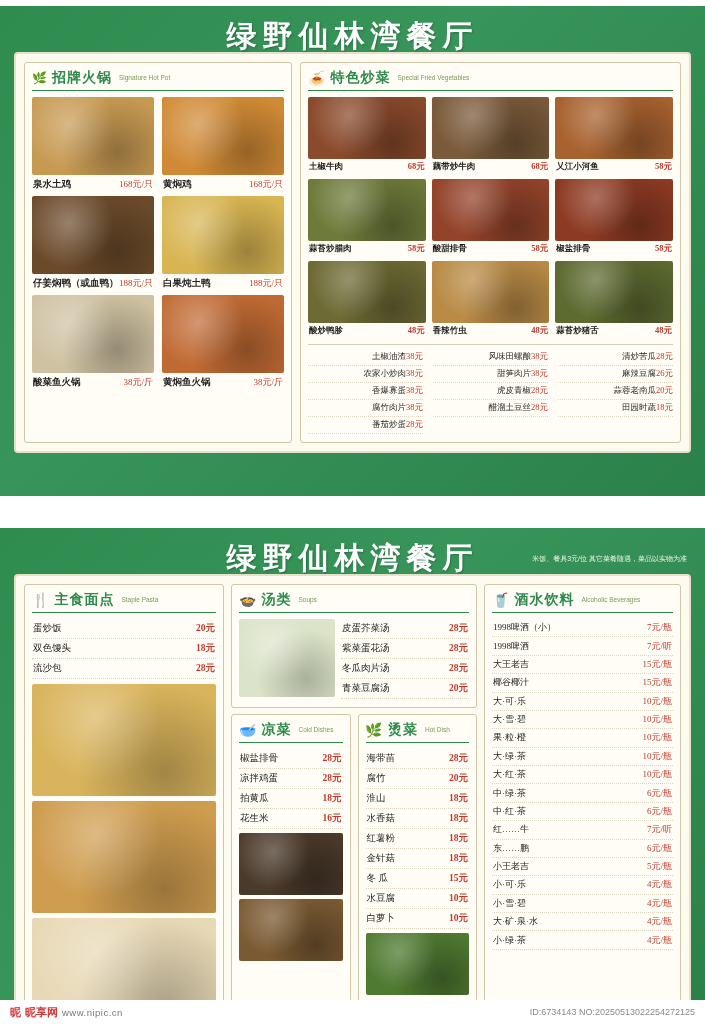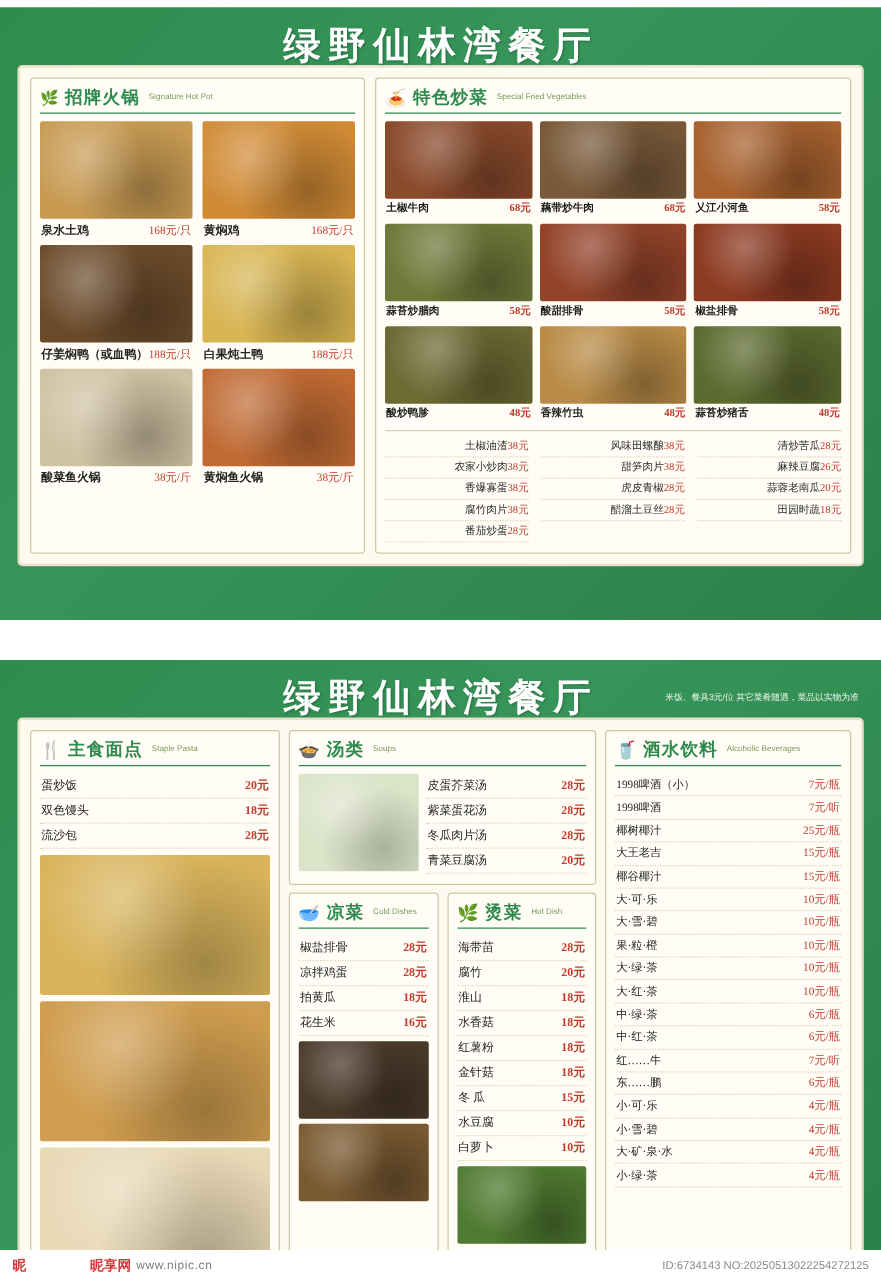--- a/index.html
+++ b/index.html
@@ -528,24 +528,20 @@
       <div id="bev-list">
           <div class="bev-item">
             <span class="nm">1998啤酒（小）</span>
             <span class="pr">7元/瓶</span>
           </div>
           <div class="bev-item">
             <span class="nm">1998啤酒</span>
             <span class="pr">7元/听</span>
           </div>
           <div class="bev-item">
-            <span class="nm">椰树椰汁</span>
-            <span class="pr">25元/瓶</span>
-          </div>
-          <div class="bev-item">
             <span class="nm">大王老吉</span>
             <span class="pr">15元/瓶</span>
           </div>
           <div class="bev-item">
             <span class="nm">椰谷椰汁</span>
             <span class="pr">15元/瓶</span>
           </div>
           <div class="bev-item">
             <span class="nm">大·可·乐</span>
             <span class="pr">10元/瓶</span>
@@ -574,20 +570,24 @@
             <span class="nm">中·红·茶</span>
             <span class="pr">6元/瓶</span>
           </div>
           <div class="bev-item">
             <span class="nm">红……牛</span>
             <span class="pr">7元/听</span>
           </div>
           <div class="bev-item">
             <span class="nm">东……鹏</span>
             <span class="pr">6元/瓶</span>
+          </div>
+          <div class="bev-item">
+            <span class="nm">小王老吉</span>
+            <span class="pr">5元/瓶</span>
           </div>
           <div class="bev-item">
             <span class="nm">小·可·乐</span>
             <span class="pr">4元/瓶</span>
           </div>
           <div class="bev-item">
             <span class="nm">小·雪·碧</span>
             <span class="pr">4元/瓶</span>
           </div>
           <div class="bev-item">
@@ -600,17 +600,17 @@
           </div>
         </div>
     </div>
 
   </div>
 </div>
 
 <div class="footer">
   <div class="wm">
     <span class="wm-logo">昵</span>
-    <span class="wm-logo" style="color:#d23b3b;margin-left:47px;">昵享网</span>
+    <span class="wm-logo" style="color:#d23b3b;">昵享网</span>
     <span class="wm-url">www.nipic.cn</span>
   </div>
   <div class="wm-id">ID:6734143 NO:20250513022254272125</div>
 </div>
 
 </body></html>

